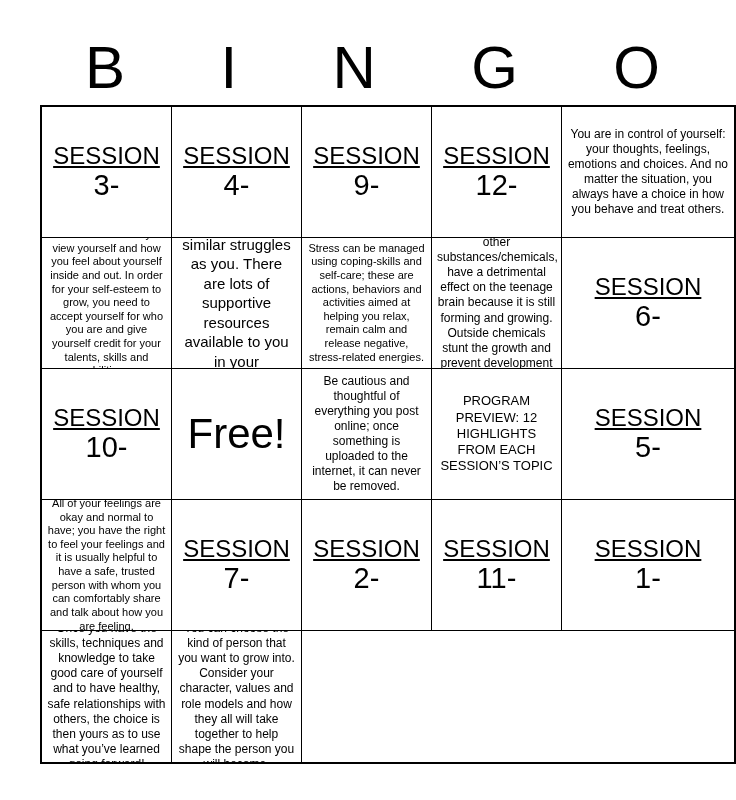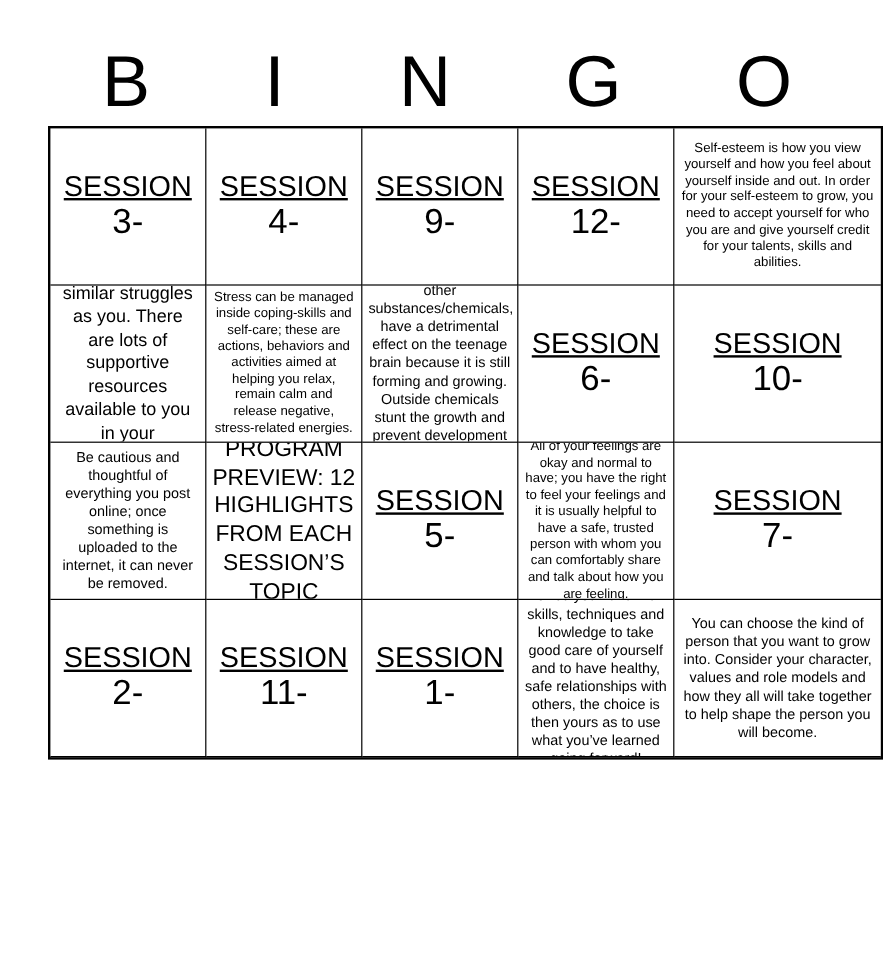--- a/index.html
+++ b/index.html
@@ -61,21 +61,21 @@
   }
   .session .s-num {
     font-size: 29px;
     line-height: 1.15;
   }
   .free {
     font-size: 42px;
     line-height: 1;
   }
   .program {
-    font-size: 19px;
+    font-size: 13px;
     line-height: 1.25;
   }
   .text .t { width: 100%; }
   .text.lg .t { font-size: 12px;   line-height: 1.26; }
   .text.md .t { font-size: 11px;   line-height: 1.24; }
   .text.sm .t { font-size: 15px;  line-height: 1.3; padding: 0 4px; box-sizing: border-box; }
 </style>
 </head>
 <body>
 
@@ -100,41 +100,47 @@
       <div class="s-num">4-</div>
     </div>
     <div class="cell session">
       <div class="s-label">SESSION</div>
       <div class="s-num">9-</div>
     </div>
     <div class="cell session">
       <div class="s-label">SESSION</div>
       <div class="s-num">12-</div>
     </div>
+    <div class="cell text lg">
+      <div class="t">You are in control of yourself: your thoughts, feelings, emotions and choices. And no matter the situation, you always have a choice in how you behave and treat others.</div>
+    </div>
 
     <div class="cell text md">
       <div class="t">Self-esteem is how you view yourself and how you feel about yourself inside and out. In order for your self-esteem to grow, you need to accept yourself for who you are and give yourself credit for your talents, skills and abilities.</div>
     </div>
     <div class="cell text sm">
       <div class="t">You are not alone; there are many families and many teens going through similar struggles as you. There are lots of supportive resources available to you in your community, plus this program, and your facilitators, are here for you.</div>
     </div>
     <div class="cell text md">
-      <div class="t">Stress can be managed inside coping-skills and self-care; these are actions, behaviors and activities aimed at helping you relax, remain calm and release negative, stress-related energies.</div>
+      <div class="t">Stress can be managed using coping-skills and self-care; these are actions, behaviors and activities aimed at helping you relax, remain calm and release negative, stress-related energies.</div>
     </div>
     <div class="cell text lg">
       <div class="t">Alcohol, drugs and other substances/chemicals, have a detrimental effect on the teenage brain because it is still forming and growing. Outside chemicals stunt the growth and prevent development to its full defensive.</div>
     </div>
 
     <div class="cell session">
       <div class="s-label">SESSION</div>
       <div class="s-num">6-</div>
     </div>
     <div class="cell session">
       <div class="s-label">SESSION</div>
       <div class="s-num">10-</div>
+    </div>
+    <div class="cell free">
+      <div>Free!</div>
     </div>
     <div class="cell text lg">
       <div class="t">Be cautious and thoughtful of everything you post online; once something is uploaded to the internet, it can never be removed.</div>
     </div>
 
     <div class="cell program">
       <div>PROGRAM PREVIEW: 12 HIGHLIGHTS FROM EACH SESSION’S TOPIC</div>
     </div>
     <div class="cell session">
       <div class="s-label">SESSION</div>

